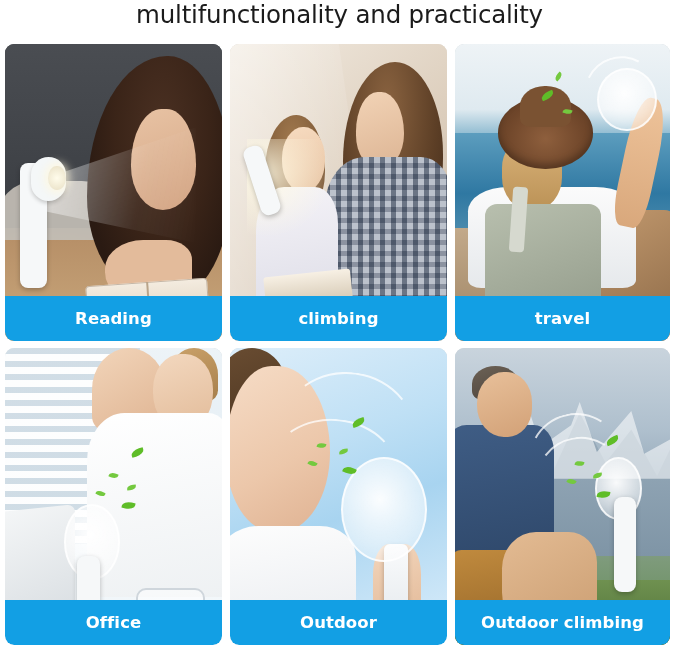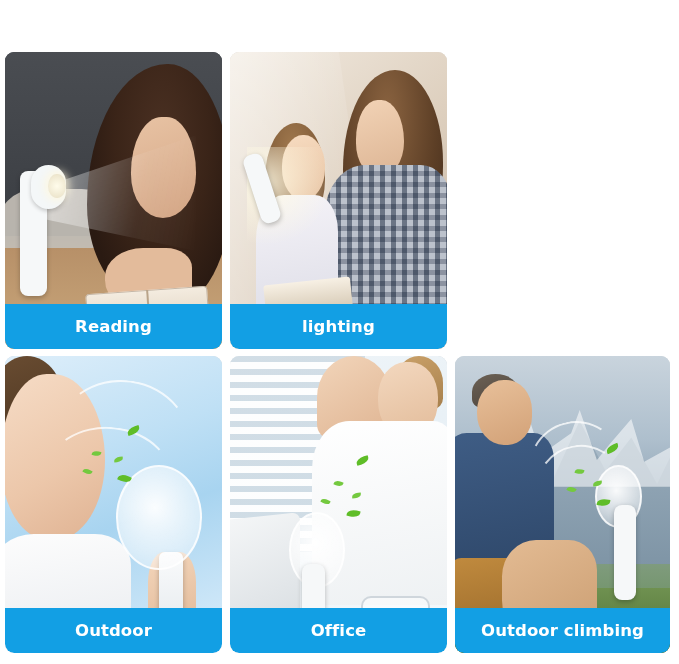--- a/index.html
+++ b/index.html
@@ -26,21 +26,21 @@
     line-height: 28px;
     letter-spacing: -0.2px;
     font-weight: 400;
   }
   .headline .l1, .headline .l2 { display: block; white-space: nowrap; }
 
   
   .grid {
     position: absolute;
     left: 5px;
-    top: 52px;
+    top: 44px;
     width: 669px;
     display: flex;
     flex-direction: column;
     gap: 7px;
   }
   .row { display: flex; gap: 8px; }
 
   .card {
     position: relative;
     width: 217px;
@@ -242,20 +242,21 @@
   .c6 .shorts { position:absolute; left:-2%; bottom:6%; width:40%; height:26%; background:linear-gradient(170deg,#c08a3e,#9a6a2a); border-radius:12% 18% 10% 14%; }
   .c6 .leg6 { position:absolute; left:22%; bottom:4%; width:44%; height:34%; background:linear-gradient(150deg,#e3bb93,#cb9e72); border-radius:36% 30% 24% 40%; }
   .c6 .strap6 { position:absolute; left:2%; top:28%; width:9%; height:34%; background:#4c4a42; border-radius:6px; transform:rotate(6deg); }
   .c6 .dev6 { right:16%; bottom:18%; width:10%; height:32%; }
   .c6 .fan6 { right:13%; bottom:42%; width:20%; height:20%; }
 </style>
 </head>
 <body>
 
 <div class="headline">
+  <span class="l1">multifunctionality and practicality</span>
 </div>
 
 <div class="grid">
 
   <div class="row">
 
     <div class="card c1">
       <div class="photo">
         <div class="bg"></div>
         <div class="wall"></div>
@@ -285,49 +286,50 @@
         <div class="mom-shirt"></div>
         <div class="kid-hair"></div>
         <div class="kid-face"></div>
         <div class="kid-shirt"></div>
         <div class="rug"></div>
         <div class="book2"></div>
         <div class="glow2"></div>
         <div class="device dev2"></div>
       </div>
       <div class="label-bar">
-        <span>lighting</span>
-      </div>
-    </div>
-
+        <span>climbing</span>
+      </div>
+    </div>
+
+    <div class="card c3 wide">
+      <div class="photo">
+        <div class="bg"></div>
+        <div class="sea"></div>
+        <div class="sand"></div>
+        <div class="rock"></div>
+        <div class="shirt"></div>
+        <div class="hairb"></div>
+        <div class="hat"></div>
+        <div class="crown"></div>
+        <div class="pack"></div>
+        <div class="strap"></div>
+        <div class="armup"></div>
+        <div class="fanhead" style="right:6%; top:8%; width:26%; height:20%;"></div>
+        <div class="breeze" style="right:4%; top:4%; width:34%; height:26%; transform:rotate(-18deg);"></div>
+        <div class="leaf" style="left:40%; top:16%; transform:rotate(-24deg);"></div>
+        <div class="leaf s" style="left:50%; top:22%; transform:rotate(18deg);"></div>
+        <div class="leaf s" style="left:46%; top:10%; transform:rotate(-48deg);"></div>
+      </div>
+      <div class="label-bar">
+        <span>travel</span>
+      </div>
+    </div>
   </div>
 
   <div class="row">
-
-    <div class="card c4">
-      <div class="photo">
-        <div class="bg"></div>
-        <div class="hair4"></div>
-        <div class="face4"></div>
-        <div class="robe"></div>
-        <div class="hand4"></div>
-        <div class="device handle4"></div>
-        <div class="fanhead c4 fan4" style="right:9%; bottom:28%; width:38%; height:34%;"></div>
-        <div class="breeze" style="left:22%; top:8%; width:62%; height:42%; transform:rotate(8deg);"></div>
-        <div class="breeze" style="left:18%; top:24%; width:58%; height:34%; transform:rotate(6deg);"></div>
-        <div class="leaf" style="left:56%; top:24%; transform:rotate(-20deg);"></div>
-        <div class="leaf s" style="left:40%; top:32%; transform:rotate(14deg);"></div>
-        <div class="leaf s" style="left:50%; top:34%; transform:rotate(-8deg);"></div>
-        <div class="leaf s" style="left:36%; top:38%; transform:rotate(28deg);"></div>
-        <div class="leaf" style="left:52%; top:40%; transform:rotate(22deg);"></div>
-      </div>
-      <div class="label-bar">
-        <span>Outdoor</span>
-      </div>
-    </div>
 
     <div class="card c5">
       <div class="photo">
         <div class="bg"></div>
         <div class="blinds"></div>
         <div class="chair"></div>
         <div class="arm5"></div>
         <div class="hair5"></div>
         <div class="head5"></div>
         <div class="blouse"></div>
@@ -338,20 +340,42 @@
         <div class="glasses"></div>
         <div class="notebook"></div>
         <div class="leaf" style="left:58%; top:34%; transform:rotate(-18deg);"></div>
         <div class="leaf s" style="left:48%; top:42%; transform:rotate(22deg);"></div>
         <div class="leaf s" style="left:56%; top:46%; transform:rotate(-6deg);"></div>
         <div class="leaf s" style="left:42%; top:48%; transform:rotate(30deg);"></div>
         <div class="leaf" style="left:54%; top:52%; transform:rotate(12deg);"></div>
       </div>
       <div class="label-bar">
         <span>Office</span>
+      </div>
+    </div>
+
+    <div class="card c4">
+      <div class="photo">
+        <div class="bg"></div>
+        <div class="hair4"></div>
+        <div class="face4"></div>
+        <div class="robe"></div>
+        <div class="hand4"></div>
+        <div class="device handle4"></div>
+        <div class="fanhead c4 fan4" style="right:9%; bottom:28%; width:38%; height:34%;"></div>
+        <div class="breeze" style="left:22%; top:8%; width:62%; height:42%; transform:rotate(8deg);"></div>
+        <div class="breeze" style="left:18%; top:24%; width:58%; height:34%; transform:rotate(6deg);"></div>
+        <div class="leaf" style="left:56%; top:24%; transform:rotate(-20deg);"></div>
+        <div class="leaf s" style="left:40%; top:32%; transform:rotate(14deg);"></div>
+        <div class="leaf s" style="left:50%; top:34%; transform:rotate(-8deg);"></div>
+        <div class="leaf s" style="left:36%; top:38%; transform:rotate(28deg);"></div>
+        <div class="leaf" style="left:52%; top:40%; transform:rotate(22deg);"></div>
+      </div>
+      <div class="label-bar">
+        <span>Outdoor</span>
       </div>
     </div>
 
     <div class="card c6 wide">
       <div class="photo">
         <div class="bg"></div>
         <div class="peaks"></div>
         <div class="snow"></div>
         <div class="grass"></div>
         <div class="strap6"></div>

